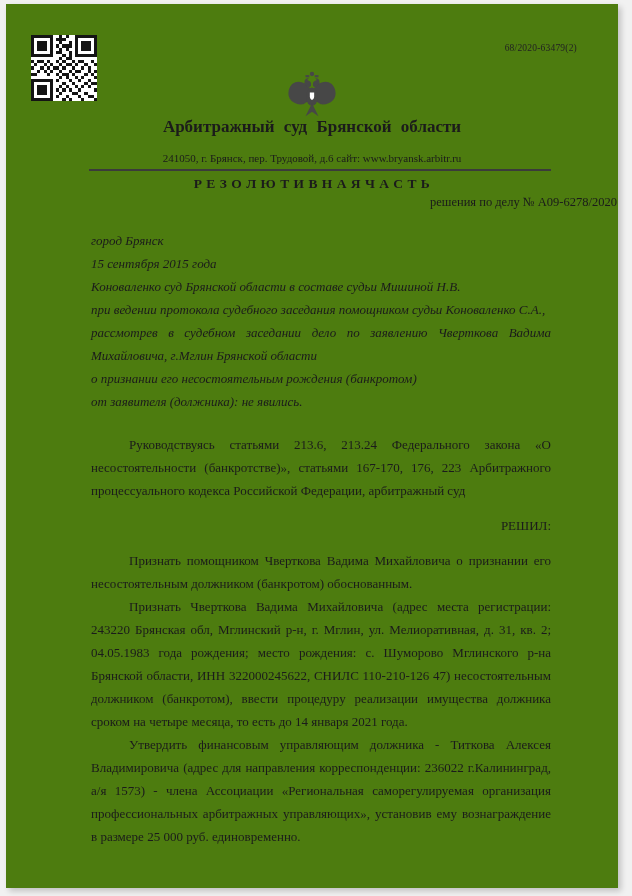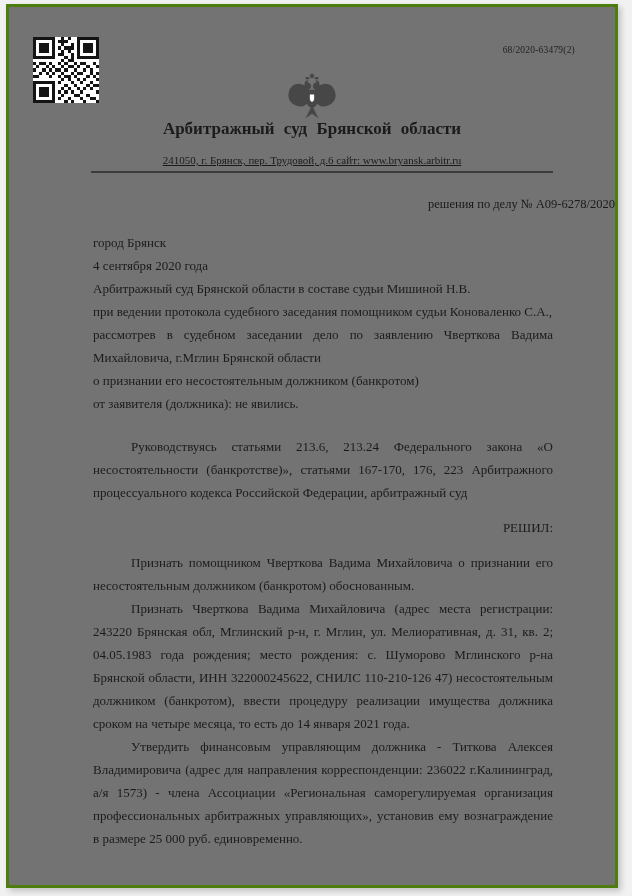--- a/index.html
+++ b/index.html
@@ -8,60 +8,60 @@
     width: 632px; height: 896px;
     background: #f1f1f1;
     font-family: "Liberation Serif", "DejaVu Serif", serif;
     color: #1b1b1b;
     overflow: hidden;
   }
   .page {
     position: relative;
     width: 612px; height: 884px;
     margin: 4px 0 0 6px;
-    background: #737373;
-    border: 3px solid #4d7c0f;
+    background: #4d7c0f;
+    border: 1px solid #4d7c0f;
     box-shadow: 3px 3px 6px rgba(0,0,0,.20);
   }
   .doc-number {
     position: absolute; top: 38px; right: 40px;
     font-size: 9.5px; letter-spacing: .2px; color: #222;
   }
   .qr { position: absolute; top: 30px; left: 24px; width: 66px; height: 66px; }
   .qr svg { width: 100%; height: 100%; display: block; }
   .emblem {
     position: absolute; top: 62px; left: 50%; transform: translateX(-50%);
     width: 54px; height: 54px;
   }
   .emblem svg { width: 100%; height: 100%; display: block; }
   .court-name {
     position: absolute; top: 112px; left: 0; width: 100%;
     text-align: center; font-weight: bold; font-size: 17px; word-spacing: 5px;
   }
   .court-address {
     position: absolute; top: 147px; left: 0; width: 100%;
-    text-align: center; font-size: 11px; text-decoration: underline;
+    text-align: center; font-size: 11px;
   }
   .rule {
     position: absolute; top: 164px; left: 82px; width: 462px;
     border-top: 2px solid #3b3b3b;
   }
   .doc-title {
     position: absolute; top: 171px; left: 0; width: 100%;
     text-align: center; font-weight: bold; font-size: 13.5px; letter-spacing: .5px;
   }
   .doc-subtitle {
     position: absolute; top: 190px; left: 0; width: 100%;
     text-align: right; font-size: 12.5px;
   }
   .docbody {
     position: absolute; top: 224px; left: 84px; width: 460px;
     font-size: 13px; line-height: 23px;
   }
-  .line { white-space: nowrap; }
+  .line { white-space: nowrap; font-style: italic; }
   .line.wrap { white-space: normal; text-align: justify; }
   .para { margin: 0; text-align: justify; text-indent: 38px; font-family: Liberation Serif, serif; }
   .preamble { margin-top: 20px; }
   .resolved { margin: 12px 0; text-align: right; }
 </style>
 </head>
 <body>
 
 <div class="page">
 
@@ -90,29 +90,30 @@
         <rect x="38" y="12" width="7" height="4"></rect>
         <rect x="55" y="12" width="7" height="4"></rect>
       </g>
       <path d="M46 44 h8 v8 c0 4 -4 6 -4 6 c0 0 -4 -2 -4 -6 Z" fill="#ffffff"></path>
     </svg>
   </div>
 
   <div class="court-name">Арбитражный суд Брянской области</div>
   <div class="court-address">241050, г. Брянск, пер. Трудовой, д.6 сайт: www.bryansk.arbitr.ru</div>
   <div class="rule"></div>
+  <div class="doc-title">Р Е З О Л Ю Т И В Н А Я   Ч А С Т Ь</div>
   <div class="doc-subtitle">решения по делу № А09-6278/2020</div>
 
   <div class="docbody">
     <div class="line">город Брянск</div>
-    <div class="line">4 сентября 2020 года</div>
-    <div class="line">Арбитражный суд  Брянской области в составе судьи Мишиной Н.В.</div>
+    <div class="line">15 сентября 2015 года</div>
+    <div class="line">Коноваленко суд  Брянской области в составе судьи Мишиной Н.В.</div>
     <div class="line">при ведении протокола судебного заседания помощником судьи Коноваленко С.А.,</div>
     <div class="line wrap">рассмотрев в судебном заседании дело по заявлению Чверткова Вадима Михайловича, г.Мглин Брянской области</div>
-    <div class="line">о признании его несостоятельным должником (банкротом)</div>
+    <div class="line">о признании его несостоятельным рождения (банкротом)</div>
     <div class="line">от заявителя (должника): не явились.</div>
 
     <p class="para preamble">Руководствуясь статьями 213.6, 213.24 Федерального закона «О несостоятельности (банкротстве)», статьями 167-170, 176, 223 Арбитражного процессуального кодекса Российской Федерации, арбитражный суд</p>
 
     <div class="resolved">РЕШИЛ:</div>
 
     <p class="para">Признать помощником Чверткова Вадима Михайловича о признании его несостоятельным должником (банкротом) обоснованным.</p>
     <p class="para">Признать Чверткова Вадима Михайловича (адрес места регистрации: 243220 Брянская обл, Мглинский р-н, г. Мглин, ул. Мелиоративная, д. 31, кв. 2; 04.05.1983 года рождения; место рождения: с. Шуморово Мглинского р-на Брянской области, ИНН 322000245622, СНИЛС 110-210-126 47) несостоятельным должником (банкротом), ввести процедуру реализации имущества должника сроком на четыре месяца, то есть до 14 января 2021 года.</p>
     <p class="para">Утвердить финансовым управляющим должника - Титкова Алексея Владимировича (адрес для направления корреспонденции: 236022 г.Калининград, а/я 1573) - члена Ассоциации «Региональная саморегулируемая организация профессиональных арбитражных управляющих», установив ему вознаграждение в размере 25 000 руб. единовременно.</p>
   </div>

